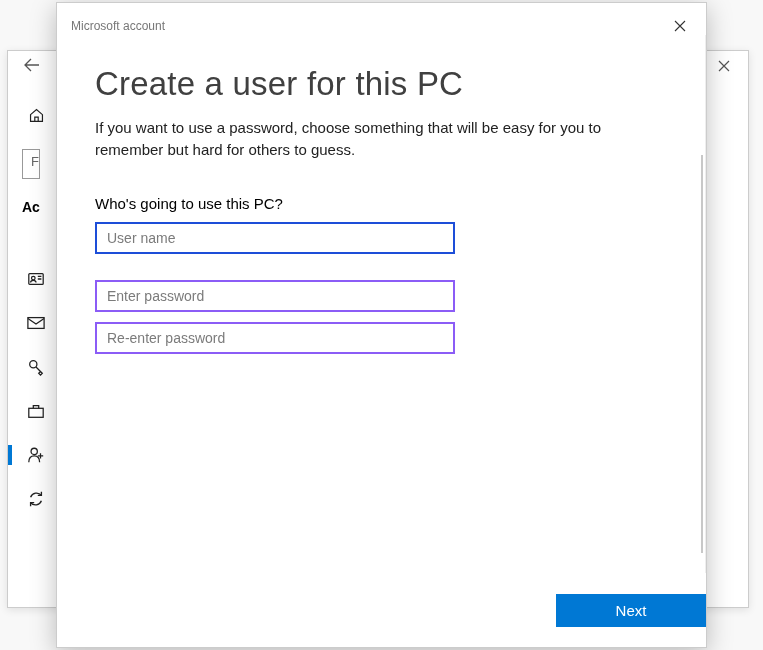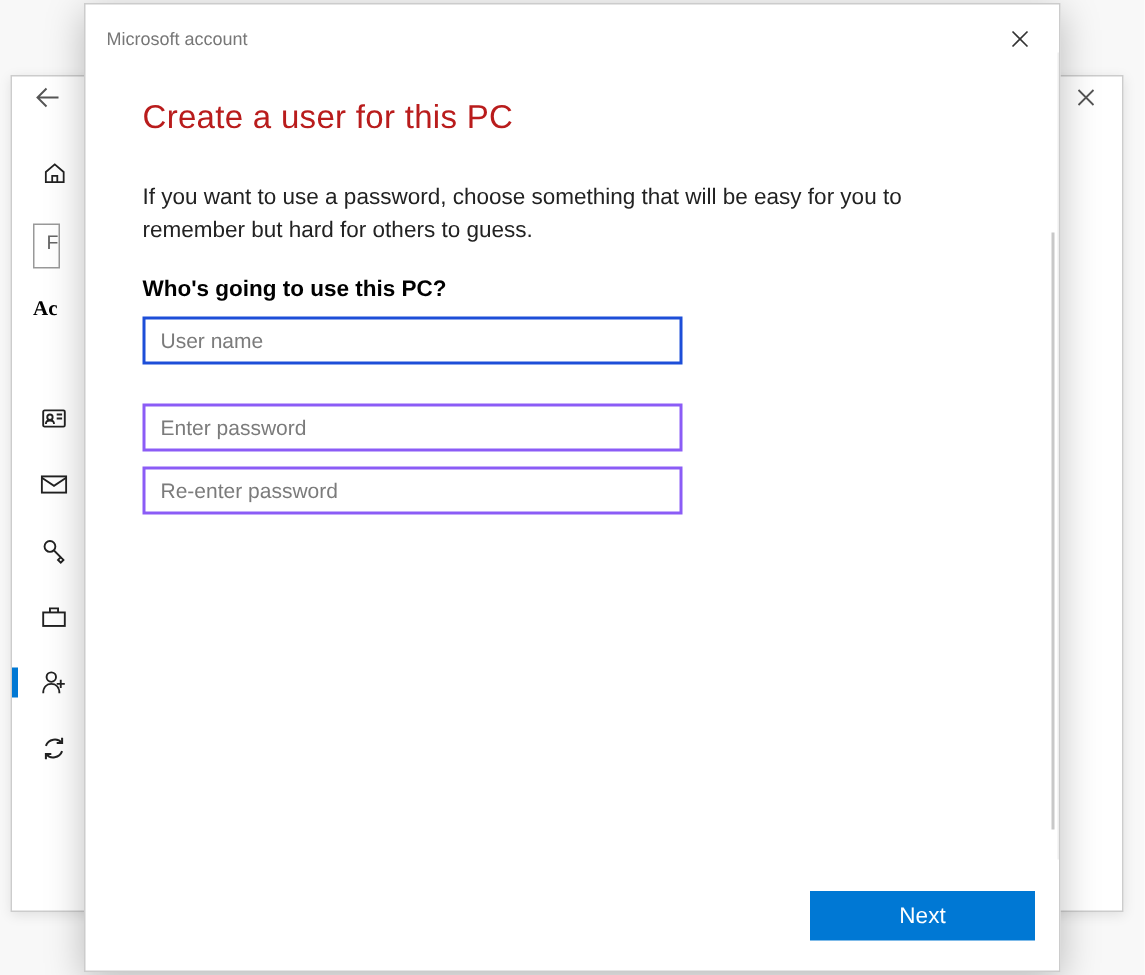--- a/index.html
+++ b/index.html
@@ -88,21 +88,20 @@
       font-size: 13px;
       color: #666;
       overflow: hidden;
       white-space: nowrap;
     }
     .bg-heading {
       font-size: 14px;
       font-weight: 600;
       color: #000;
       margin-top: 18px;
-      font-family: Liberation Serif, serif;
     }
     .home-row {
       display: flex;
       align-items: center;
       height: 40px;
       margin-bottom: 6px;
     }
 
     
     .modal {
@@ -147,35 +146,35 @@
     }
     .scroll-indicator {
       position: absolute;
       right: 2px;
       top: 120px;
       bottom: 20px;
       width: 2px;
       background: #c8c8c8;
     }
     .heading {
-      font-size: 22px;
+      font-size: 33px;
       font-weight: 400;
-      color: #b91c1c;
-      margin-bottom: 30px;
+      color: #404040;
+      margin-bottom: 14px;
       letter-spacing: 0.2px;
     }
     .description {
       font-size: 15px;
       color: #222;
       line-height: 1.45;
-      margin-bottom: 19px;
+      margin-bottom: 34px;
     }
     .section-label {
       font-size: 15px;
-      font-weight: 700;
+      font-weight: 400;
       color: #000;
       margin-bottom: 10px;
     }
     .text-input {
       width: 360px;
       height: 32px;
       border: 2px solid #8b5cf6;
       padding: 0 10px;
       font-size: 14px;
       font-family: inherit;
@@ -192,21 +191,21 @@
     }
     .spacer-1 {
       height: 16px;
     }
     .modal-footer {
       height: 74px;
       display: flex;
       align-items: center;
       justify-content: flex-end;
       gap: 6px;
-      padding: 0 16px;
+      padding: 0 0;
     }
     .btn {
       width: 150px;
       height: 33px;
       border: none;
       font-size: 15px;
       font-family: inherit;
       cursor: pointer;
     }
     .btn-primary {

